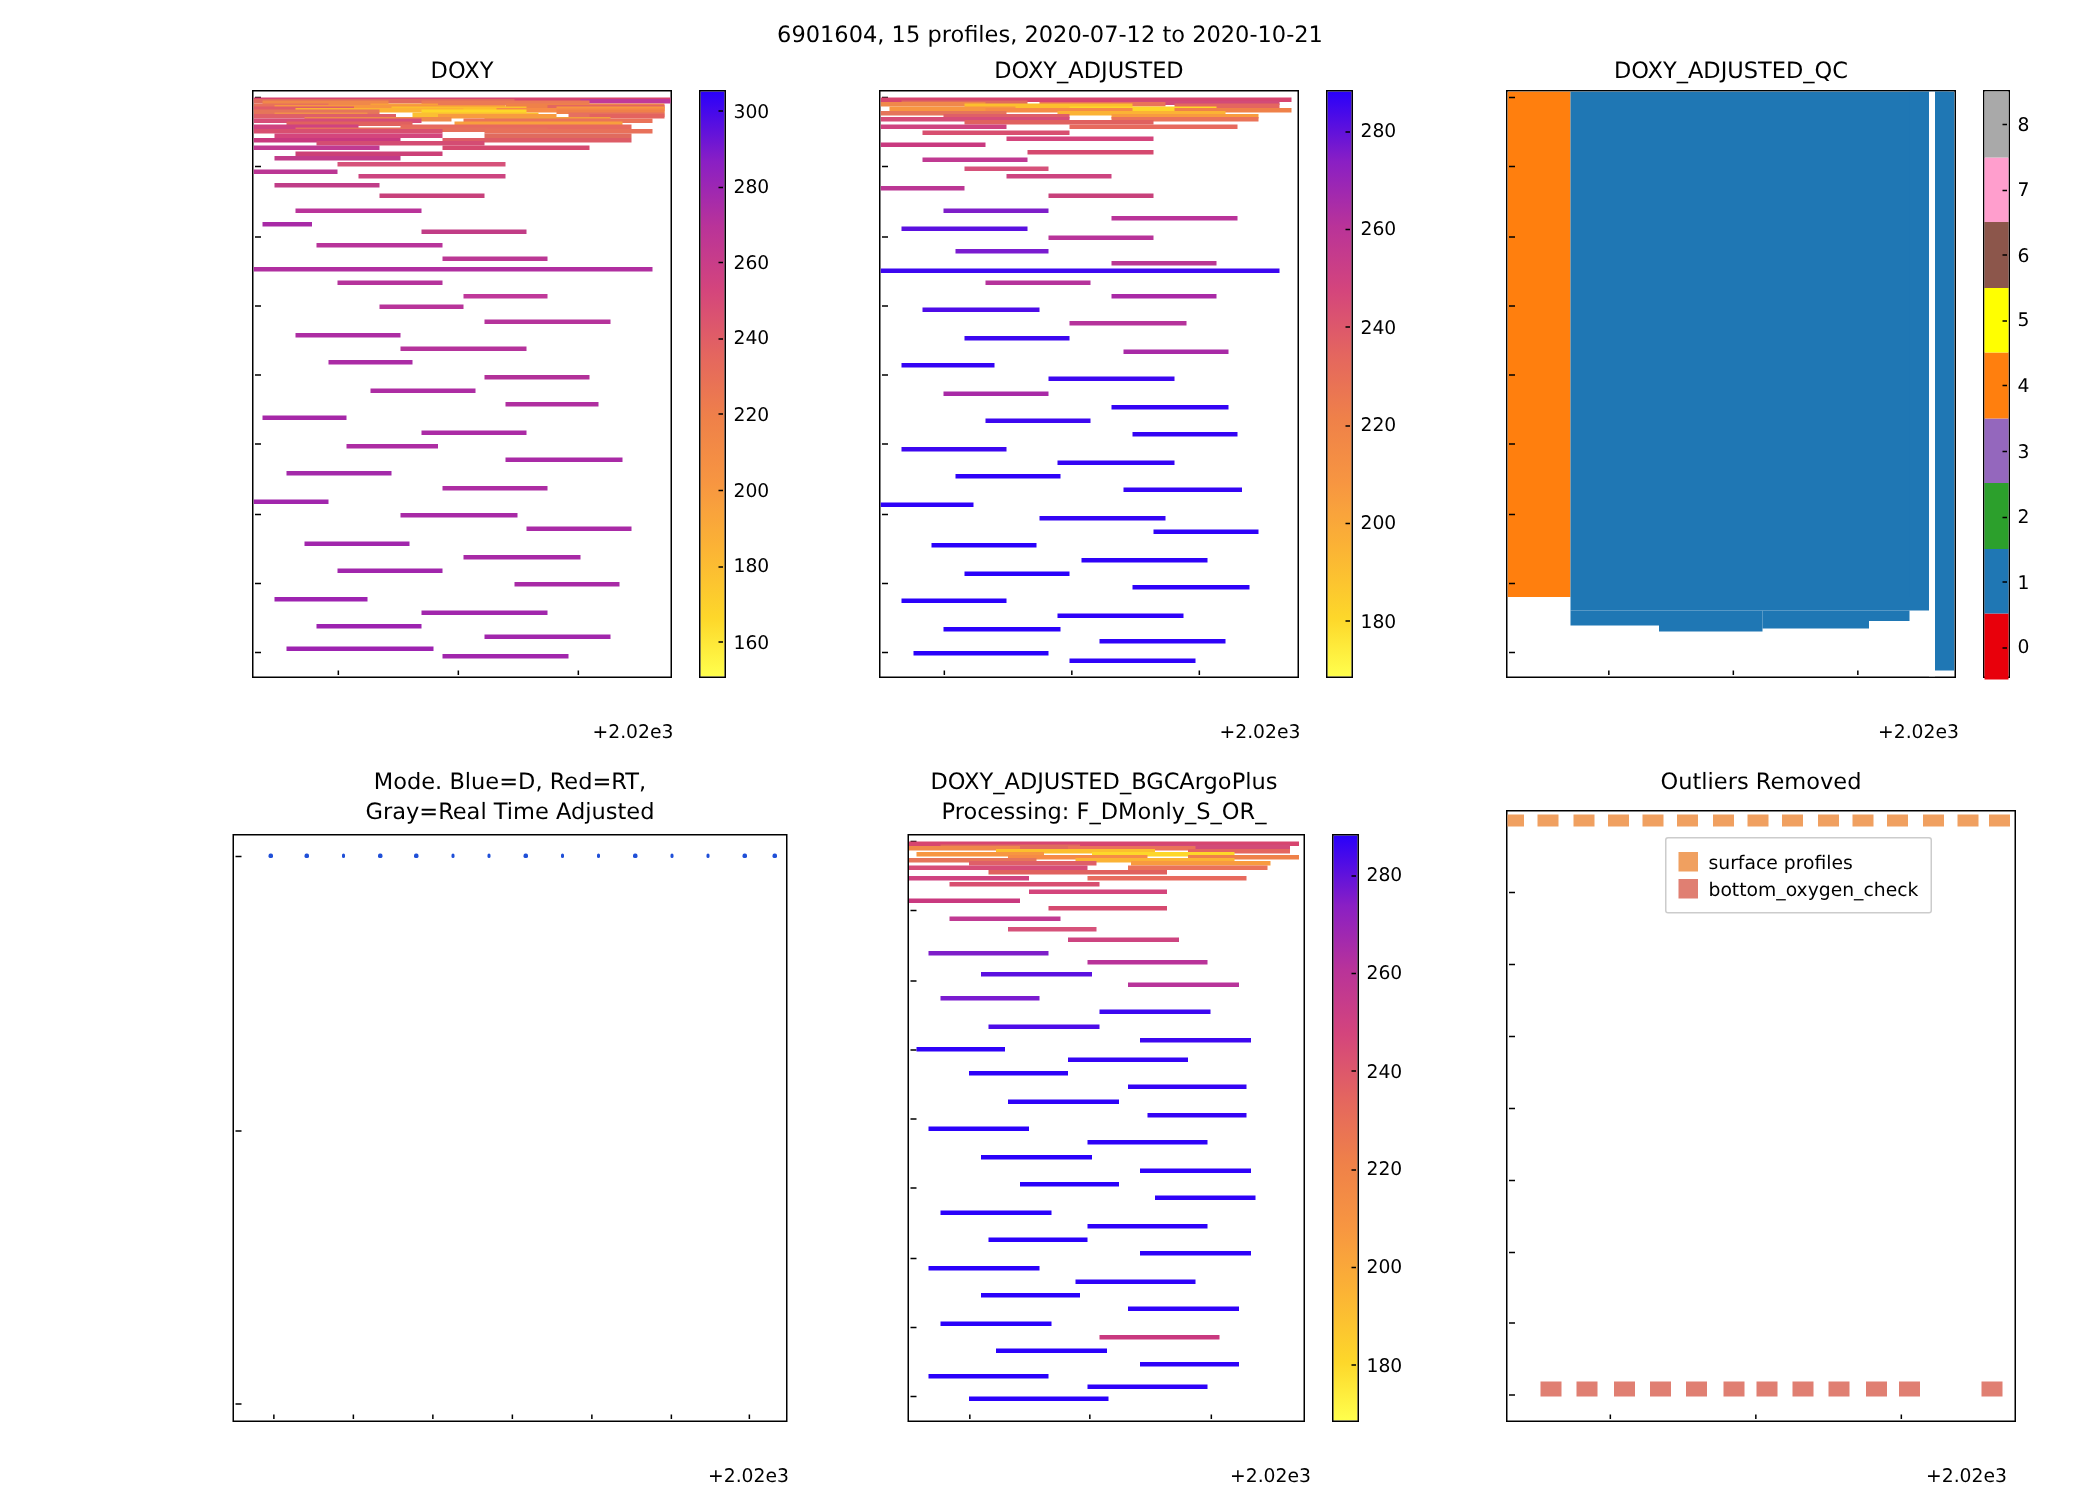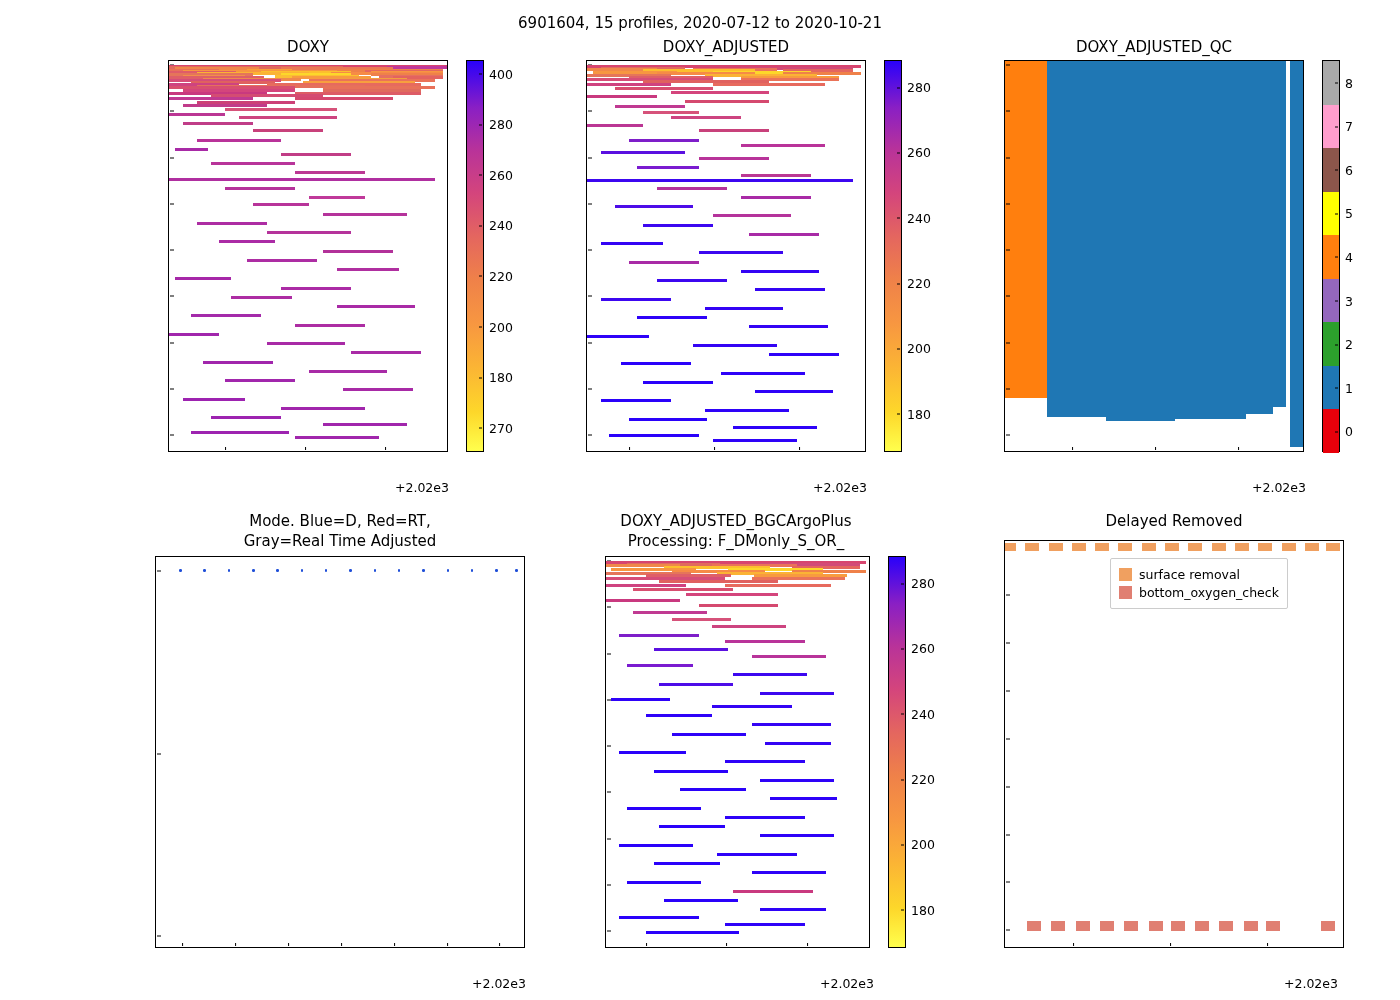--- a/index.html
+++ b/index.html
@@ -165,28 +165,28 @@
       <div class="row" style="left: 173.6px; top: 327.283px; width: 70px; background: rgb(168, 42, 166);"></div>
       <div class="row" style="left: 14px; top: 336.528px; width: 61.6px; background: rgb(157, 35, 176);"></div>
       <div class="row" style="left: 112px; top: 345.774px; width: 84px; background: rgb(161, 38, 172);"></div>
       <div class="row" style="left: 42px; top: 355.019px; width: 70px; background: rgb(157, 35, 176);"></div>
       <div class="row" style="left: 154px; top: 362.415px; width: 84px; background: rgb(161, 38, 172);"></div>
       <div class="row" style="left: 22.4px; top: 369.811px; width: 98px; background: rgb(157, 35, 176);"></div>
       <div class="row" style="left: 126px; top: 375.358px; width: 84px; background: rgb(161, 38, 172);"></div>
     </div>
   <div class="cbar" id="cb0" style="left:466px;top:60px;width:18px;height:392px;
       background:linear-gradient(to top,#ffff4d 0%,#fdd72a 10%,#fbb335 22%,#f79641 33%,#ef8149 44%,#e4665f 55%,#d4457c 66%,#b93399 77%,#8a1fc4 88%,#2a01fa 100%);">
-      <div class="cbtick" style="top: 366.71px;">270</div>
+      <div class="cbtick" style="top: 366.71px;">160</div>
       <div class="cbtick" style="top: 316.129px;">180</div>
       <div class="cbtick" style="top: 265.548px;">200</div>
       <div class="cbtick" style="top: 214.968px;">220</div>
       <div class="cbtick" style="top: 164.387px;">240</div>
       <div class="cbtick" style="top: 113.806px;">260</div>
       <div class="cbtick" style="top: 63.2258px;">280</div>
-      <div class="cbtick" style="top: 12.6452px;">400</div>
+      <div class="cbtick" style="top: 12.6452px;">300</div>
     </div>
   <div class="xoffset" style="left:395px;top:480px;">+2.02e3</div>
 </div>
 
 <div class="panel" style="left:0;top:0;">
   <div class="ptitle" style="left:586px;top:38px;width:280px;">DOXY_ADJUSTED</div>
   <div class="axes" id="ax1" style="left:586px;top:60px;width:280px;height:392px;">
       <div class="ytick" style="top: 3.69811px;">0</div>
       <div class="ytick" style="top: 49.9245px;">500</div>
       <div class="ytick" style="top: 96.1509px;">1000</div>
@@ -454,21 +454,21 @@
       <div class="cbtick" style="top: 287.467px;">200</div>
       <div class="cbtick" style="top: 222.133px;">220</div>
       <div class="cbtick" style="top: 156.8px;">240</div>
       <div class="cbtick" style="top: 91.4667px;">260</div>
       <div class="cbtick" style="top: 26.1333px;">280</div>
     </div>
   <div class="xoffset" style="left:820px;top:976px;">+2.02e3</div>
 </div>
 
 <div class="panel" style="left:0;top:0;">
-  <div class="ptitle" style="left:1004px;top:512px;width:340px;">Delayed Removed</div>
+  <div class="ptitle" style="left:1004px;top:512px;width:340px;">Outliers Removed</div>
   <div class="axes" id="ax5" style="left:1004px;top:540px;width:340px;height:408px;">
       <div class="ytick" style="top: 5.74648px;">0</div>
       <div class="ytick" style="top: 53.6338px;">500</div>
       <div class="ytick" style="top: 101.521px;">1000</div>
       <div class="ytick" style="top: 149.408px;">1500</div>
       <div class="ytick" style="top: 197.296px;">2000</div>
       <div class="ytick" style="top: 245.183px;">2500</div>
       <div class="ytick" style="top: 293.07px;">3000</div>
       <div class="ytick" style="top: 340.958px;">3500</div>
       <div class="ytick" style="top: 388.845px;">4000</div>
@@ -499,21 +499,21 @@
       <div class="sq" style="left: 165.914px; top: 380.014px; width: 14px; height: 10px; background: rgb(224, 127, 114);"></div>
       <div class="sq" style="left: 190.2px; top: 380.014px; width: 14px; height: 10px; background: rgb(224, 127, 114);"></div>
       <div class="sq" style="left: 214.486px; top: 380.014px; width: 14px; height: 10px; background: rgb(224, 127, 114);"></div>
       <div class="sq" style="left: 238.771px; top: 380.014px; width: 14px; height: 10px; background: rgb(224, 127, 114);"></div>
       <div class="sq" style="left: 261.114px; top: 380.014px; width: 14px; height: 10px; background: rgb(224, 127, 114);"></div>
       <div class="sq" style="left: 315.514px; top: 380.014px; width: 14px; height: 10px; background: rgb(224, 127, 114);"></div>
     </div>
   <div class="legendbox" style="left:1110px;top:558px;">
     <div class="legrow">
       <span class="legswatch" style="background:#f0a060;"></span>
-      <span>surface removal</span>
+      <span>surface profiles</span>
     </div>
     <div class="legrow">
       <span class="legswatch" style="background:#e07f72;"></span>
       <span>bottom_oxygen_check</span>
     </div>
   </div>
   <div class="xoffset" style="left:1284px;top:976px;">+2.02e3</div>
 </div>
 
 </body></html>

